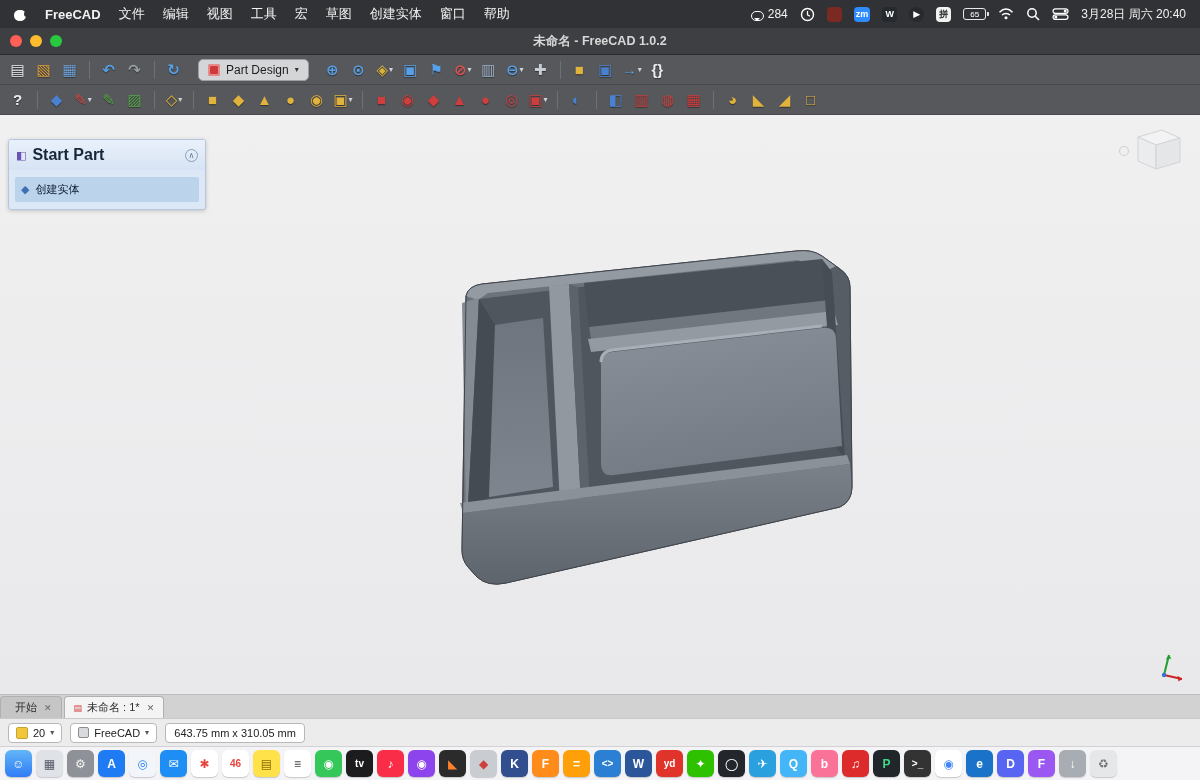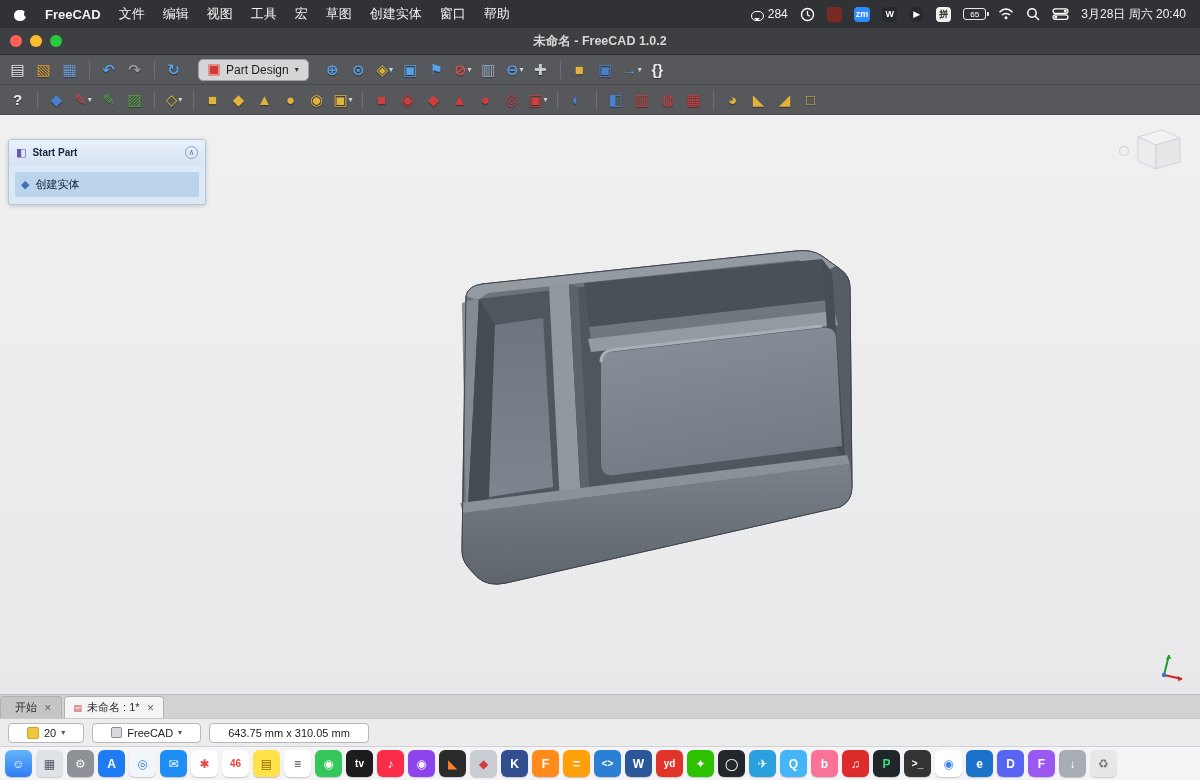--- a/index.html
+++ b/index.html
@@ -54,42 +54,42 @@
   .model-svg { position:absolute; inset:0; }
   .navcube { position:absolute; top:6px; right:12px; opacity:.5; }
   .axes { position:absolute; bottom:8px; right:6px; }
 
   
   .taskpanel { position:absolute; left:8px; top:24px; width:198px; background:#dde8f6;
                border:1px solid #b6c7dd; border-radius:3px; box-shadow:0 1px 4px rgba(0,0,0,.18); overflow:hidden; }
   .tp-head { display:flex; align-items:center; gap:6px; padding:6px 7px;
              background:linear-gradient(180deg,#e9f1fb,#d7e3f4); }
   .tp-icon { font-size:11px; color:#6a55b0; }
-  .tp-title { font-size:10px; font-weight:bold; color:#16273a; flex:1; }
+  .tp-title { font-size:16px; font-weight:bold; color:#16273a; flex:1; }
   .tp-collapse { width:13px; height:13px; border:1px solid #8aa0ba; border-radius:50%; font-size:8px;
                  display:flex; align-items:center; justify-content:center; color:#5a7a9a; }
   .tp-item { display:flex; align-items:center; gap:6px; margin:7px 6px; padding:5px 6px;
              background:#bcd3ec; border-radius:2px; font-size:11px; color:#0e1e30; }
   .tp-item .ti { font-size:11px; }
 
   
   .tabbar { height:24px; background:#d2d2d3; border-top:1px solid #bcbcbd; display:flex;
             align-items:flex-end; padding:2px 0 0 0; gap:2px; flex:0 0 auto; }
   .tab { display:flex; align-items:center; gap:5px; height:22px; padding:0 9px; background:#c5c5c6;
          border:1px solid #b0b0b1; border-bottom:none; border-radius:4px 4px 0 0; font-size:11px; color:#2c2c2c; }
   .tab.active { background:#f4f4f5; }
   .tab .tab-ic { font-size:9px; }
   .tab .close { font-size:9px; color:#666; margin-left:2px; }
 
   
   .statusbar { height:28px; background:#ececec; border-top:1px solid #c9c9c9; display:flex;
                align-items:center; padding:0 8px; font-size:11px; color:#111; flex:0 0 auto; gap:8px; }
   .sb-msg { flex:1; white-space:nowrap; overflow:hidden; }
   .sb-ctrl { display:flex; align-items:center; gap:5px; background:#fff; border:1px solid #b8b8b8;
-             border-radius:4px; height:20px; padding:0 18px; font-size:11px; color:#222; white-space:nowrap; }
+             border-radius:4px; height:20px; padding:0 7px; font-size:11px; color:#222; white-space:nowrap; }
   .sb-swatch { width:12px; height:12px; background:#f0c63c; border-radius:2px; border:1px solid #c9a32b; }
   .sb-cube { width:11px; height:11px; border:1.5px solid #8a8d91; border-radius:2px; background:#d8dadd; }
   .dd2 { font-size:8px; color:#555; }
   .sb-ctrl.dims { min-width:140px; justify-content:center; }
 
   
   .dock { height:34px; background:rgba(246,246,247,.85); border-top:1px solid #d2d2d4; display:flex;
           align-items:center; gap:4px; padding:0 5px; flex:0 0 auto; }
   .dock-icon { width:27px; height:27px; border-radius:6px; display:flex; align-items:center;
                justify-content:center; font-size:12px; font-weight:bold; box-shadow:0 1px 1px rgba(0,0,0,.18); }

